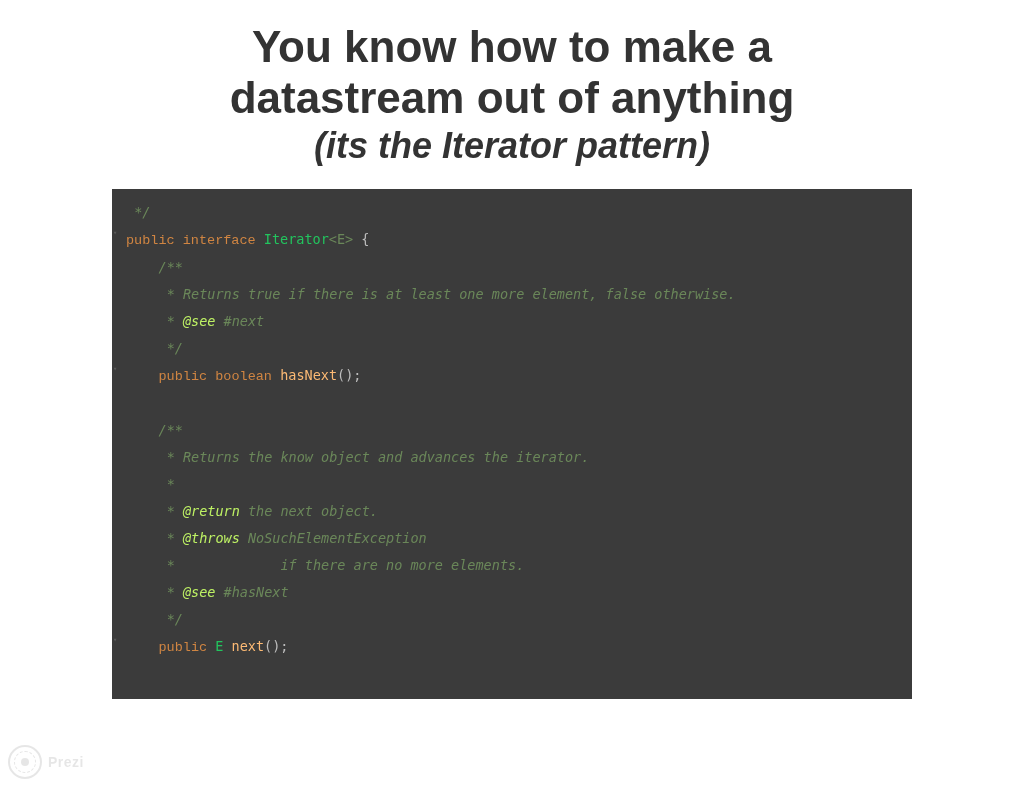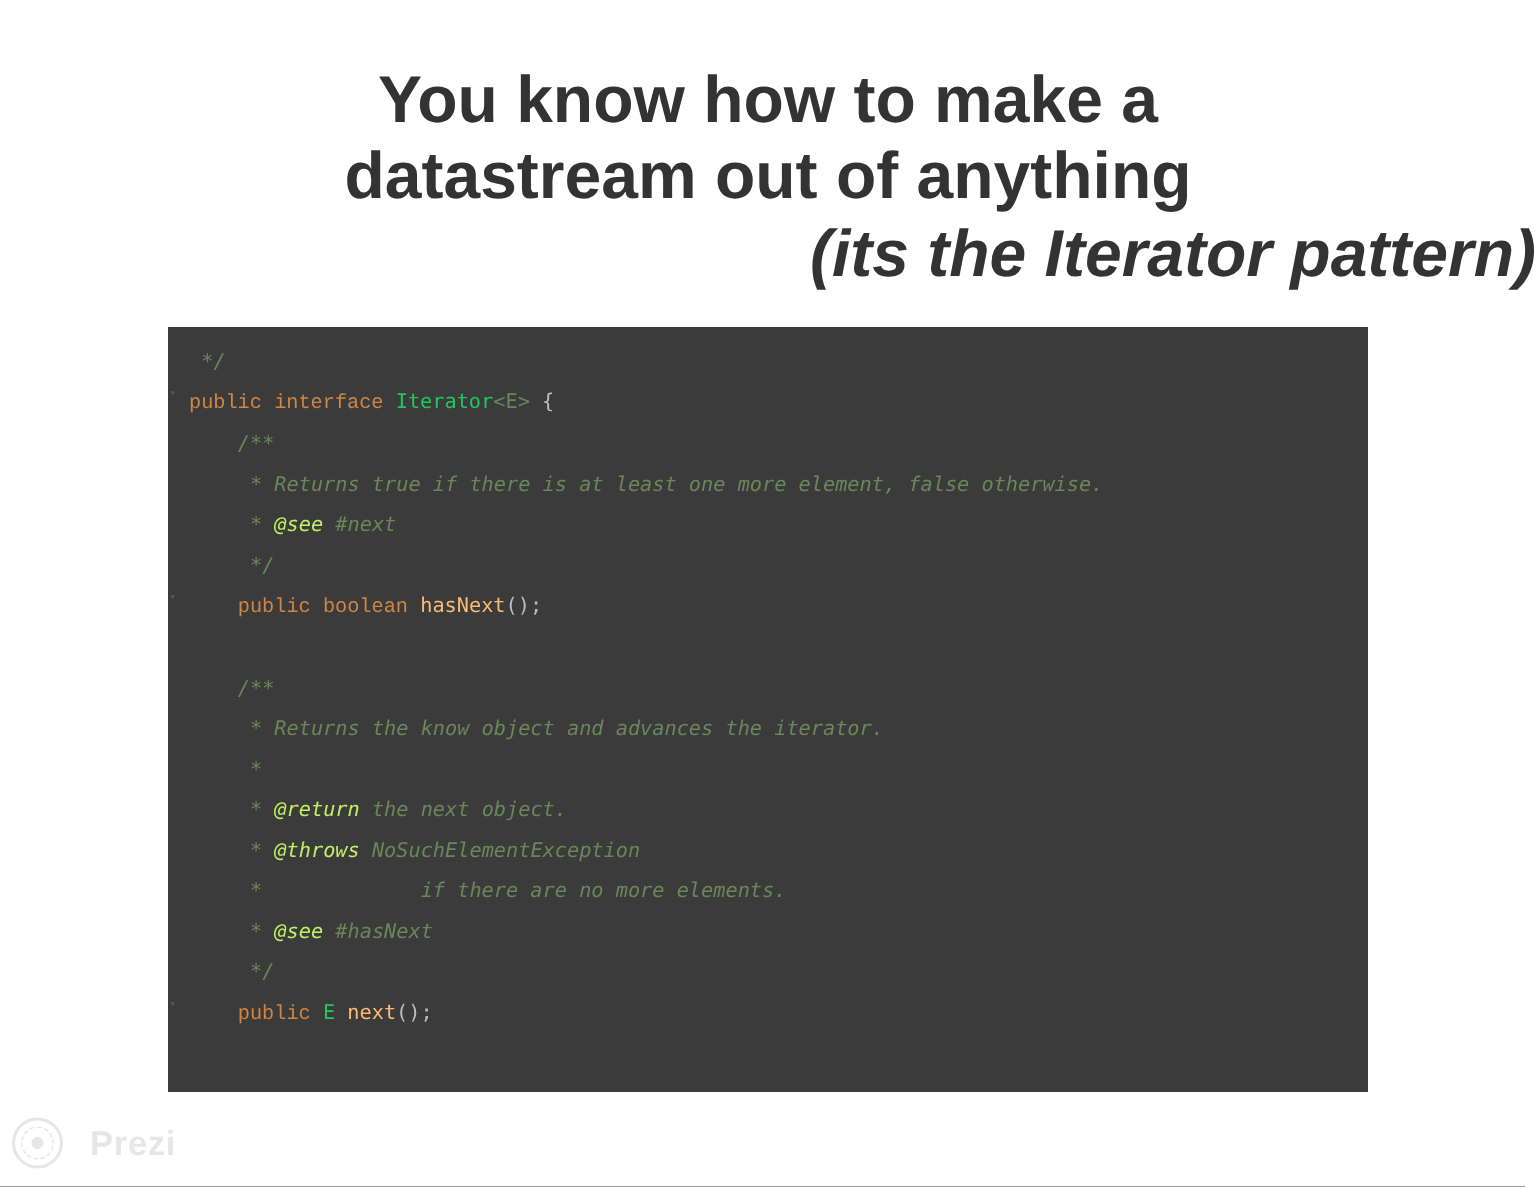--- a/index.html
+++ b/index.html
@@ -5,35 +5,35 @@
     * { margin: 0; padding: 0; box-sizing: border-box; }
     body {
       width: 1024px;
       height: 791px;
       background: #ffffff;
       font-family: Arial, Helvetica, sans-serif;
       position: relative;
       overflow: hidden;
     }
     .slide {
-      padding-top: 42px;
+      padding-top: 22px;
       width: 100%;
     }
     .title {
       text-align: center;
       font-weight: bold;
       font-size: 44px;
       line-height: 1.15;
       color: #333333;
     }
     .subtitle {
-      text-align: right;
+      text-align: center;
       font-weight: bold;
       font-style: italic;
-      font-size: 44px;
+      font-size: 36px;
       line-height: 1.15;
       color: #333333;
       margin-top: 2px;
     }
     .code-block {
       margin: 22px auto 0 auto;
       width: 800px;
       background: #3b3b3b;
       padding: 10px 14px 12px 14px;
       font-family: "Consolas", "Menlo", "Monaco", monospace;
@@ -83,21 +83,21 @@
       display: flex;
       align-items: center;
       justify-content: center;
     }
     .prezi-icon-core {
       width: 8px;
       height: 8px;
       background: #555;
       border-radius: 50%;
     }
-    .prezi-text { font-size: 23px; letter-spacing: 0.5px; margin-left: 12px; }
+    .prezi-text { font-size: 14px; letter-spacing: 0.5px; }
     .gutter-mark {
       position: absolute;
       left: -13px;
       color: #5a5a5a;
       font-size: 7px;
     }
   </style>
 </head>
 <body>
 

